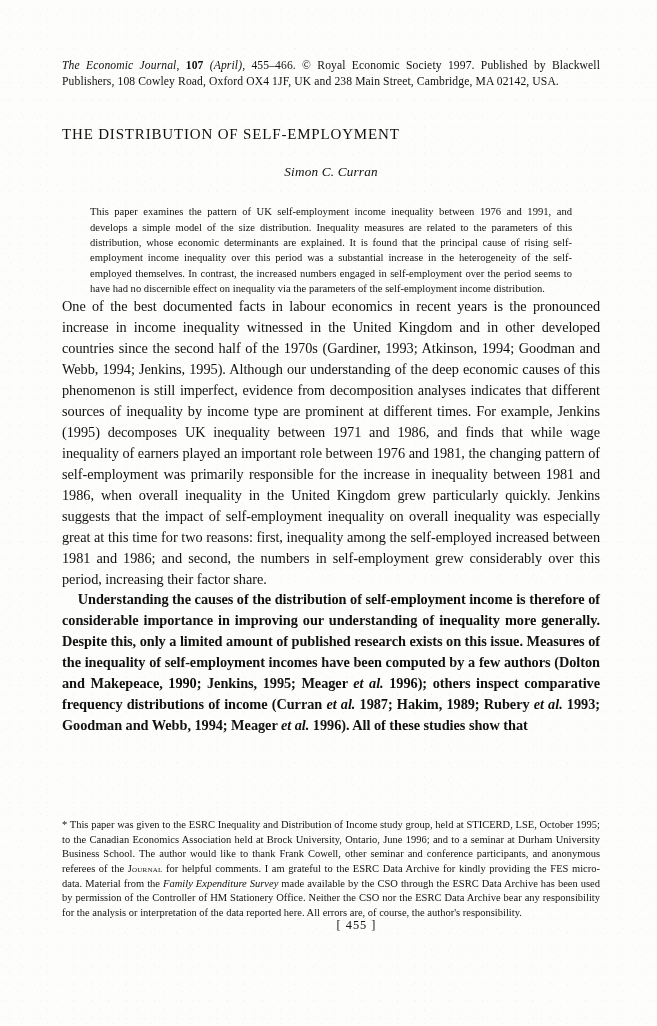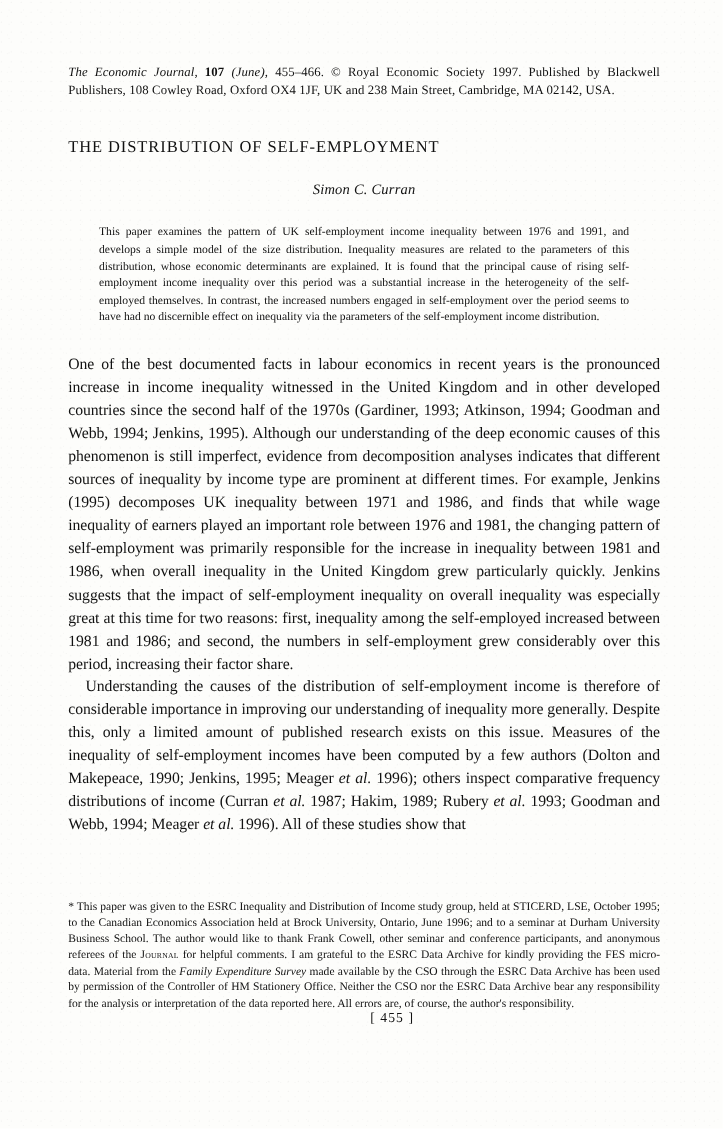--- a/index.html
+++ b/index.html
@@ -82,32 +82,32 @@
     margin: 24px 0 0 28px;
     width: 482px;
     font-size: 10.6px;
     line-height: 1.45;
     text-align: justify;
     text-align-last: left;
   }
 
   
   .body {
-    margin-top: 25px;
     font-size: 14.3px;
     line-height: 1.465;
     text-align: justify;
     text-align-last: left;
     letter-spacing: -0.003em;
   }
   .body p {
     margin: 0;
   }
   .body p.indent {
     text-indent: 1.1em;
+    font-weight: bold;
   }
   .ital { font-style: italic; }
 
   
   .footnote {
     position: absolute;
     left: 62px;
     top: 818px;
     width: 538px;
     font-size: 10.5px;
@@ -134,21 +134,21 @@
   }
 </style>
 </head>
 <body>
 
 <div id="page">
 
   <div class="content">
 
     <div class="journal-header">
-      <span class="ital">The Economic Journal</span><span>, </span><span class="vol">107</span><span> </span><span class="ital">(June)</span><span>, 455–466. © Royal Economic Society 1997. Published by Blackwell</span>
+      <span class="ital">The Economic Journal</span><span>, </span><span class="vol">107</span><span> </span><span class="ital">(April)</span><span>, 455–466. © Royal Economic Society 1997. Published by Blackwell</span>
       <span>Publishers, 108 Cowley Road, Oxford OX4 1JF, UK and 238 Main Street, Cambridge, MA 02142, USA.</span>
     </div>
 
     <h1 class="title">
       <span class="title-line">THE DISTRIBUTION OF SELF-EMPLOYMENT</span>
     </h1>
 
     <div class="author">Simon C. Curran</div>
 
     <div class="abstract">This paper examines the pattern of UK self-employment income inequality between 1976 and 1991, and develops a simple model of the size distribution. Inequality measures are related to the parameters of this distribution, whose economic determinants are explained. It is found that the principal cause of rising self-employment income inequality over this period was a substantial increase in the heterogeneity of the self-employed themselves. In contrast, the increased numbers engaged in self-employment over the period seems to have had no discernible effect on inequality via the parameters of the self-employment income distribution.</div>

